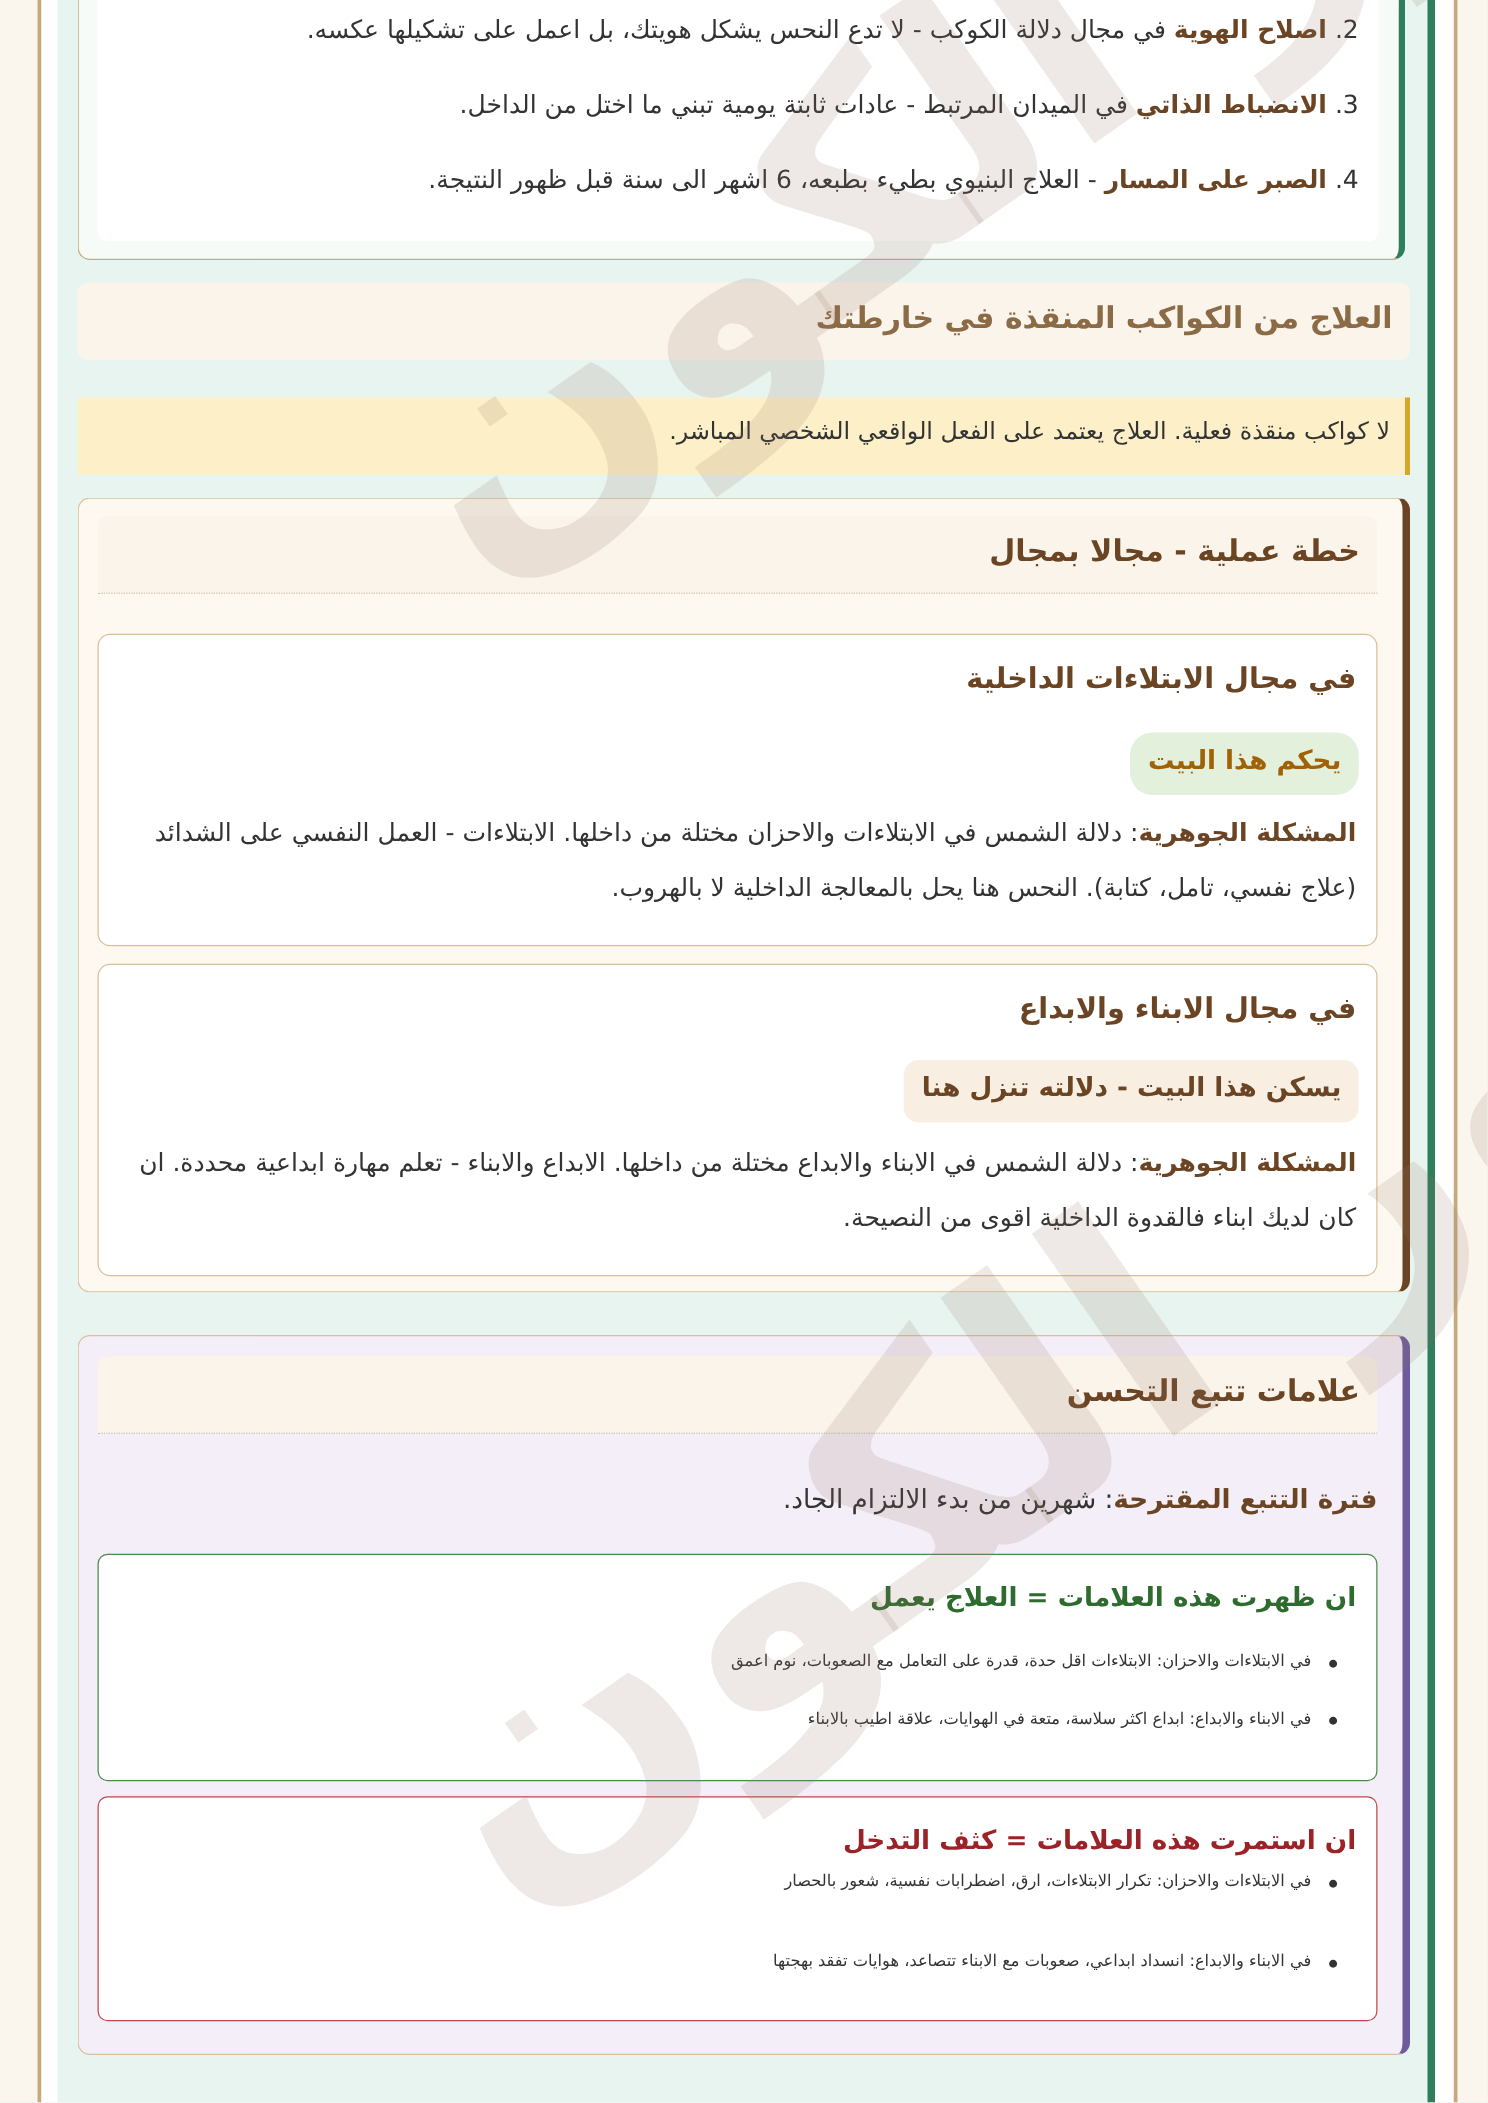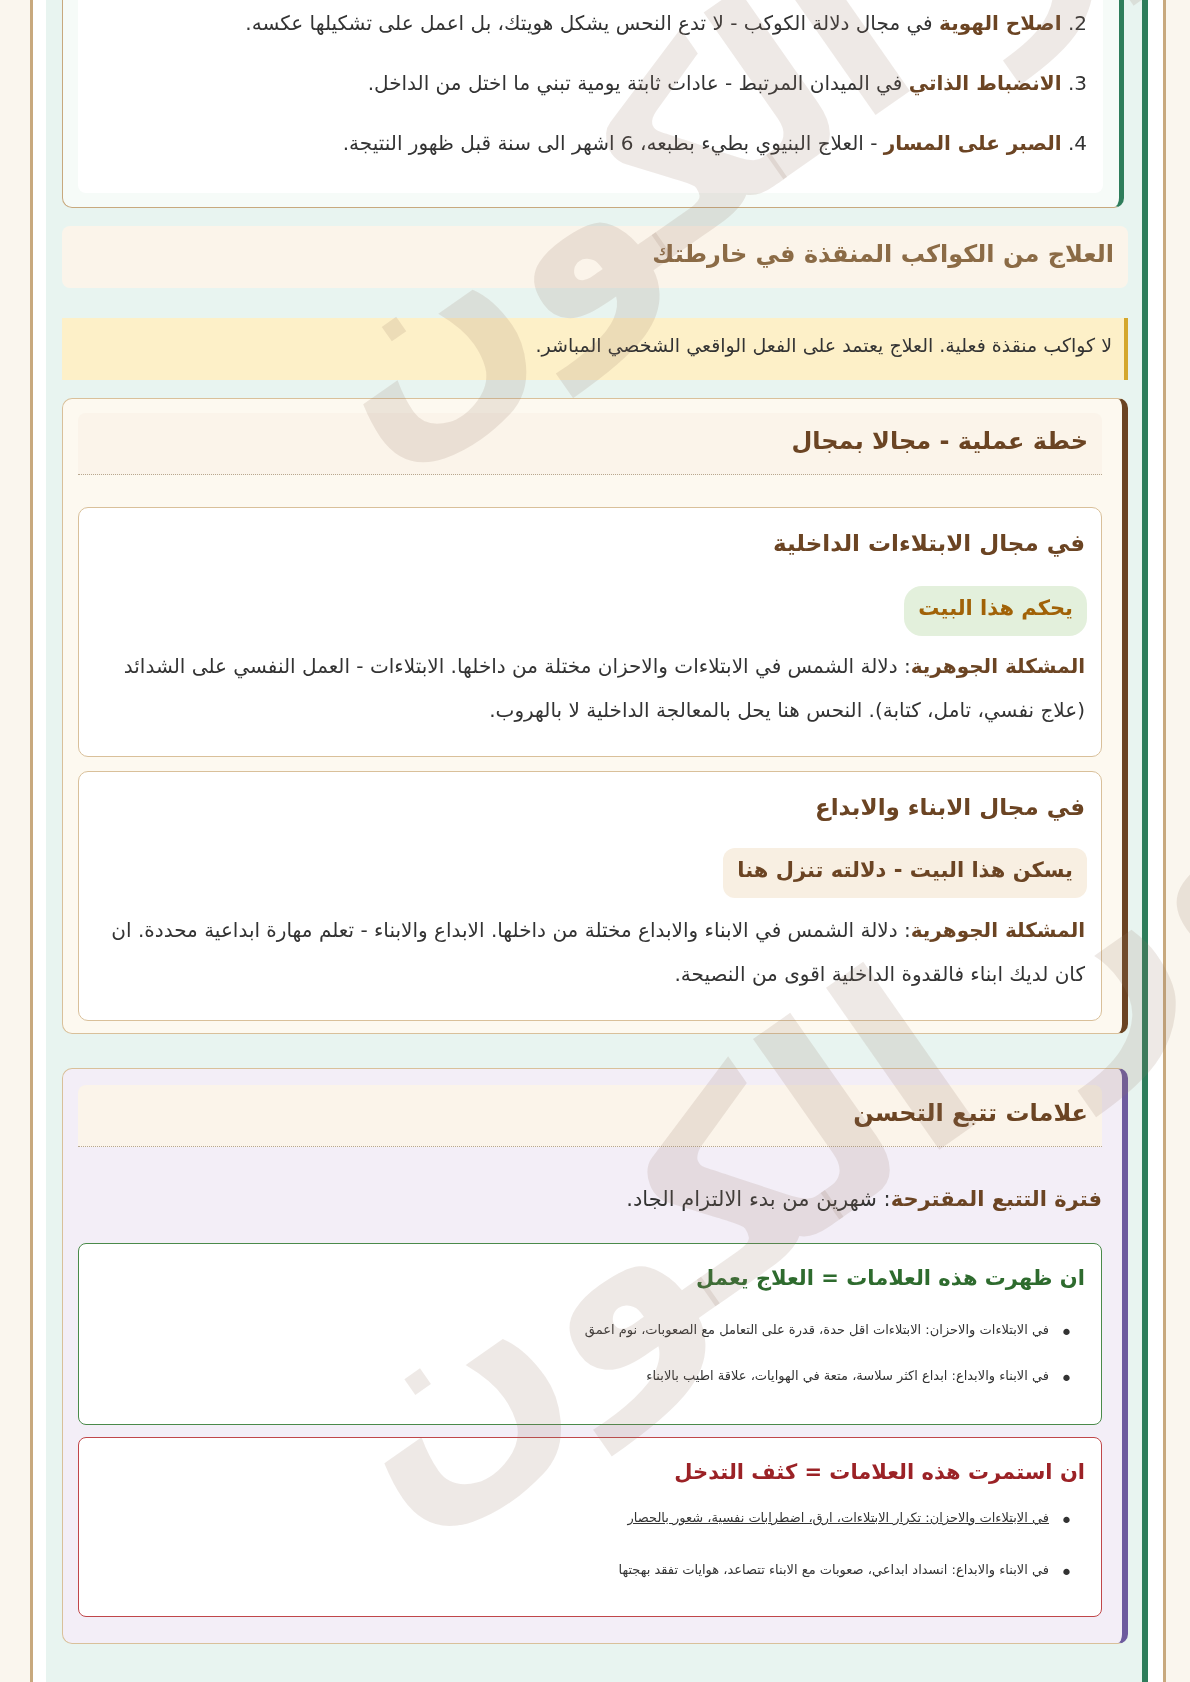--- a/index.html
+++ b/index.html
@@ -253,21 +253,21 @@
       </div>
 
       <div class="signs-box signs-good">
         <div class="signs-title">ان ظهرت هذه العلامات = العلاج يعمل</div>
         <div class="bullet" style="top:78px;">في الابتلاءات والاحزان: الابتلاءات اقل حدة، قدرة على التعامل مع الصعوبات، نوم اعمق</div>
         <div class="bullet" style="top:124px;">في الابناء والابداع: ابداع اكثر سلاسة، متعة في الهوايات، علاقة اطيب بالابناء</div>
       </div>
 
       <div class="signs-box signs-bad">
         <div class="signs-title">ان استمرت هذه العلامات = كثف التدخل</div>
-        <div class="bullet" style="top:72px;text-decoration:underline;">في الابتلاءات والاحزان: تكرار الابتلاءات، ارق، اضطرابات نفسية، شعور بالحصار</div>
+        <div class="bullet" style="top:60px;">في الابتلاءات والاحزان: تكرار الابتلاءات، ارق، اضطرابات نفسية، شعور بالحصار</div>
         <div class="bullet" style="top:124px;">في الابناء والابداع: انسداد ابداعي، صعوبات مع الابناء تتصاعد، هوايات تفقد بهجتها</div>
       </div>
     </div>
 
   </div>
 </div>
 
 <div class="watermark wm1">نور الكون</div>
 <div class="watermark wm2">نور الكون</div>
 

